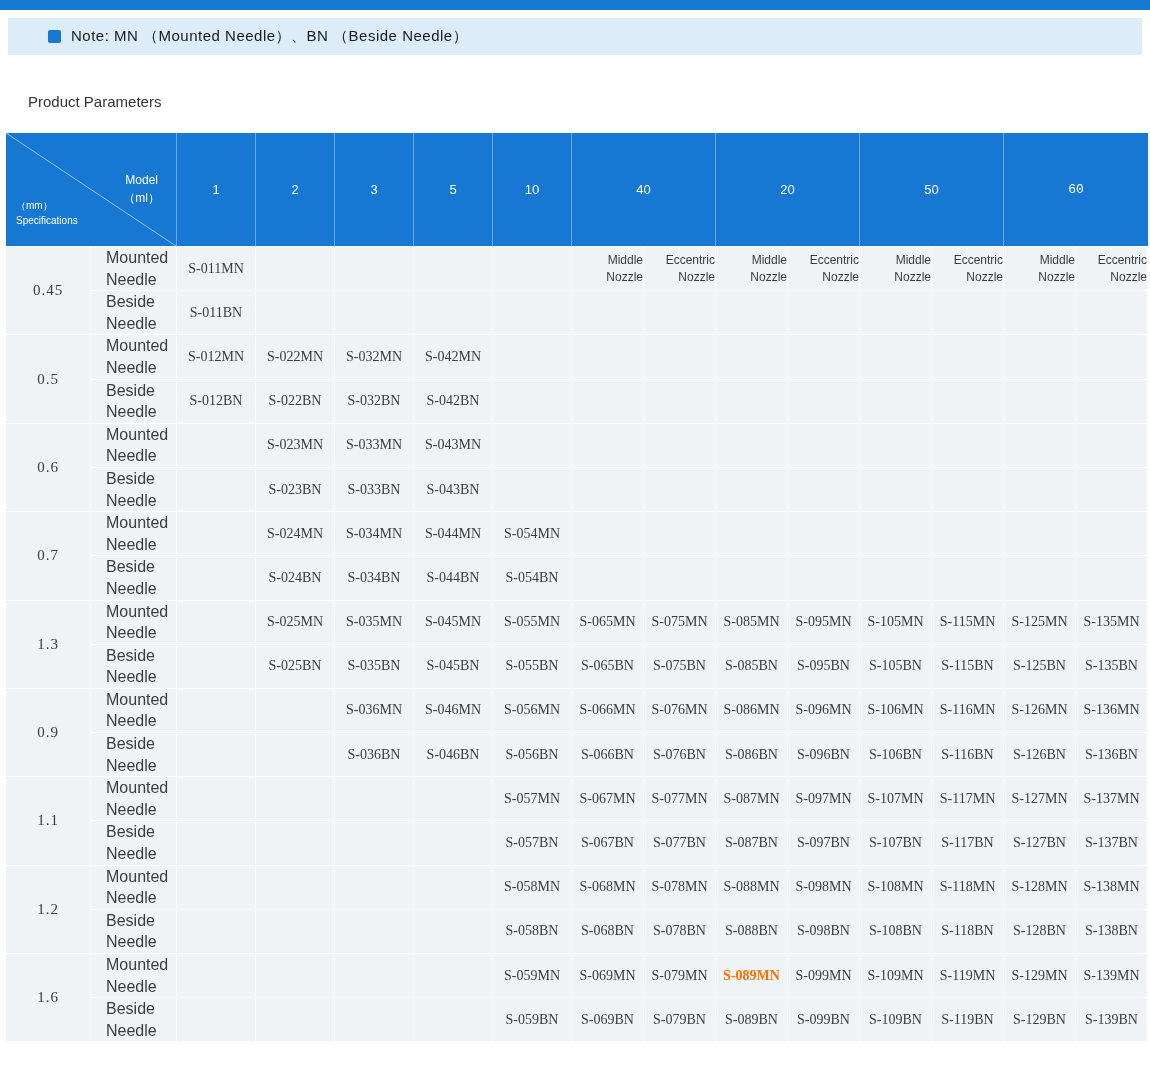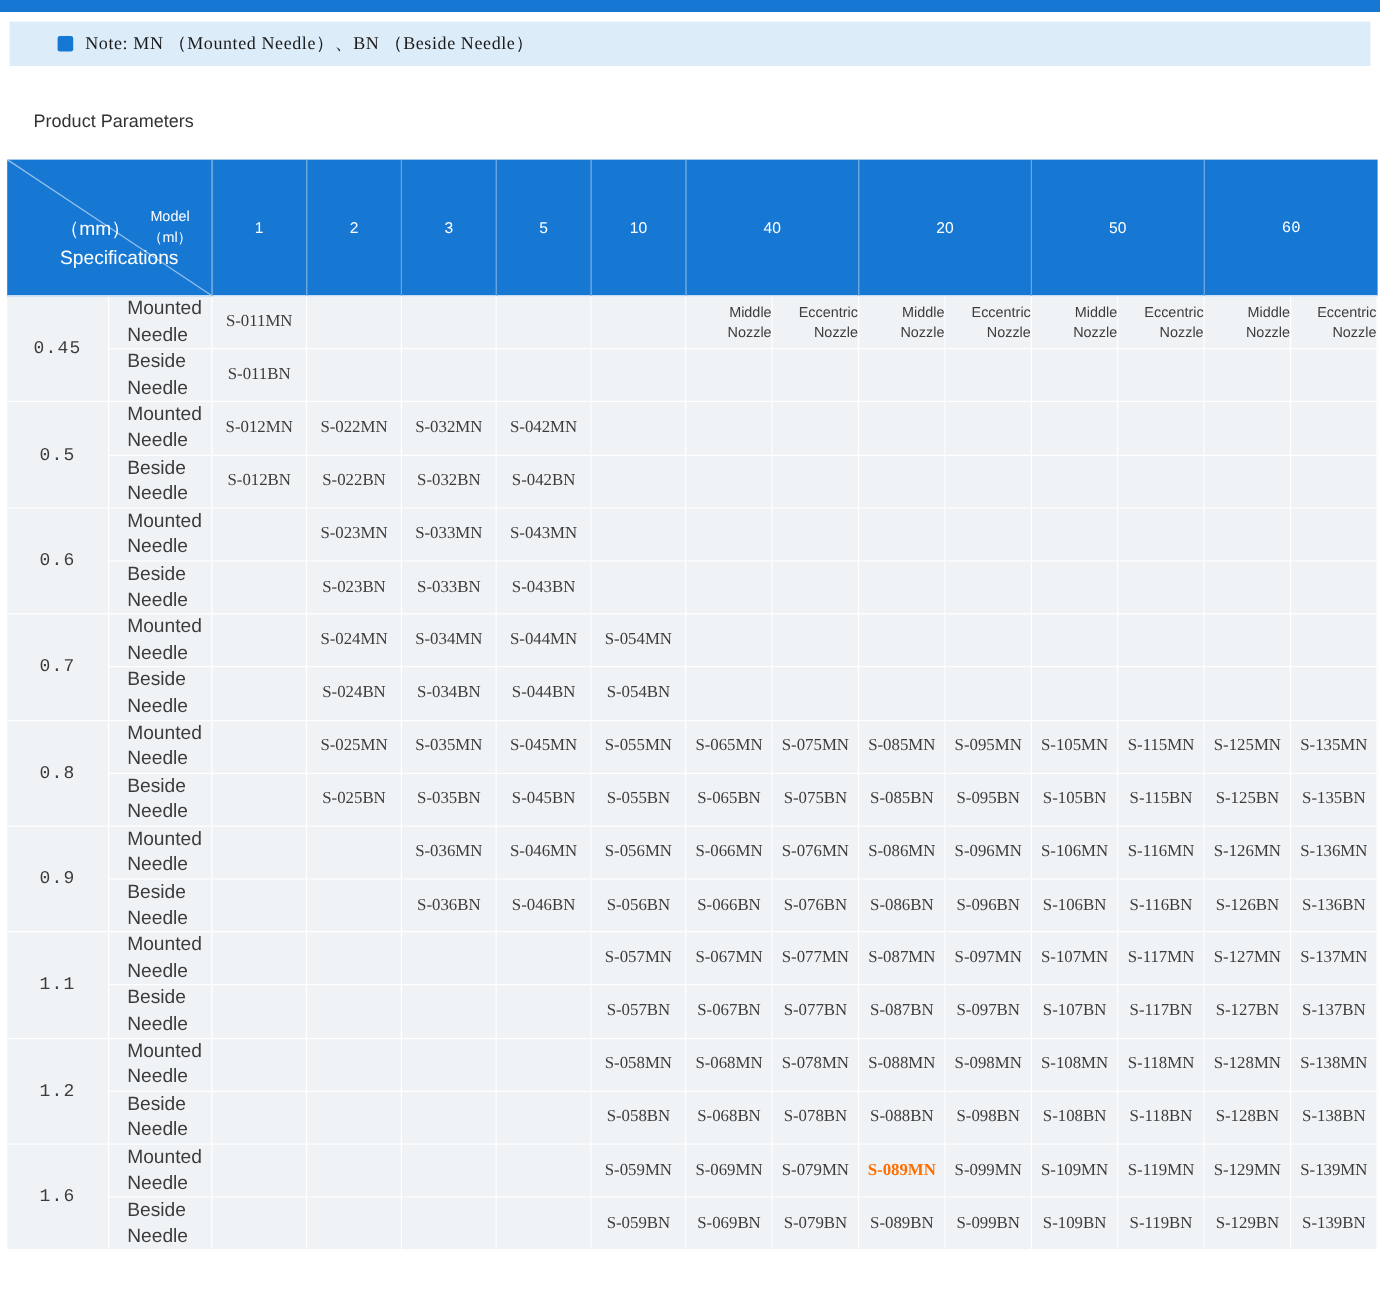--- a/index.html
+++ b/index.html
@@ -26,21 +26,21 @@
   }
   .note-square {
     width: 13px;
     height: 13px;
     background: #1778d3;
     border-radius: 2px;
     flex: 0 0 auto;
   }
   .note-text {
     margin-left: 10px;
-    font-family: Liberation Serif, serif;
+    font-family: Liberation Sans, sans-serif;
     font-size: 15px;
     color: #1a1a1a;
     letter-spacing: 0.5px;
   }
   .section-title {
     margin: 38px 0 23px 28px;
     font-size: 15px;
     color: #333333;
   }
   .param-table {
@@ -79,33 +79,32 @@
     text-align: center;
     line-height: 1.5;
     font-size: 12px;
   }
   .corner-spec {
     position: absolute;
     left: 10px;
     bottom: 18px;
     text-align: left;
     line-height: 1.5;
-    font-size: 16px;
-    margin-left: 34px;
+    font-size: 10px;
   }
   .param-table td {
     background: #f0f3f6;
     border-right: 1px solid #ffffff;
     border-bottom: 1px solid #ffffff;
     height: 44px;
     vertical-align: middle;
     color: #3c3c3c;
   }
   .spec-cell {
-    font-family: Liberation Mono, monospace;
+    font-family: Liberation Serif, serif;
     font-size: 15px;
     text-align: center;
     color: #333333;
     letter-spacing: 1px;
   }
   .needle-cell {
     font-size: 16px;
     color: #444444;
     padding-left: 15px;
     line-height: 1.35;
@@ -309,21 +308,21 @@
         <td class="model-cell"></td>
         <td class="model-cell"></td>
         <td class="model-cell"></td>
         <td class="model-cell"></td>
         <td class="model-cell"></td>
         <td class="model-cell"></td>
         <td class="model-cell"></td>
         <td class="model-cell"></td>
       </tr>
       <tr>
-        <td rowspan="2" class="spec-cell">0.8</td>
+        <td rowspan="2" class="spec-cell">1.3</td>
         <td class="needle-cell">Mounted<br>Needle</td>
         <td class="model-cell"></td>
         <td class="model-cell">S-025MN</td>
         <td class="model-cell">S-035MN</td>
         <td class="model-cell">S-045MN</td>
         <td class="model-cell">S-055MN</td>
         <td class="model-cell">S-065MN</td>
         <td class="model-cell">S-075MN</td>
         <td class="model-cell">S-085MN</td>
         <td class="model-cell">S-095MN</td>

